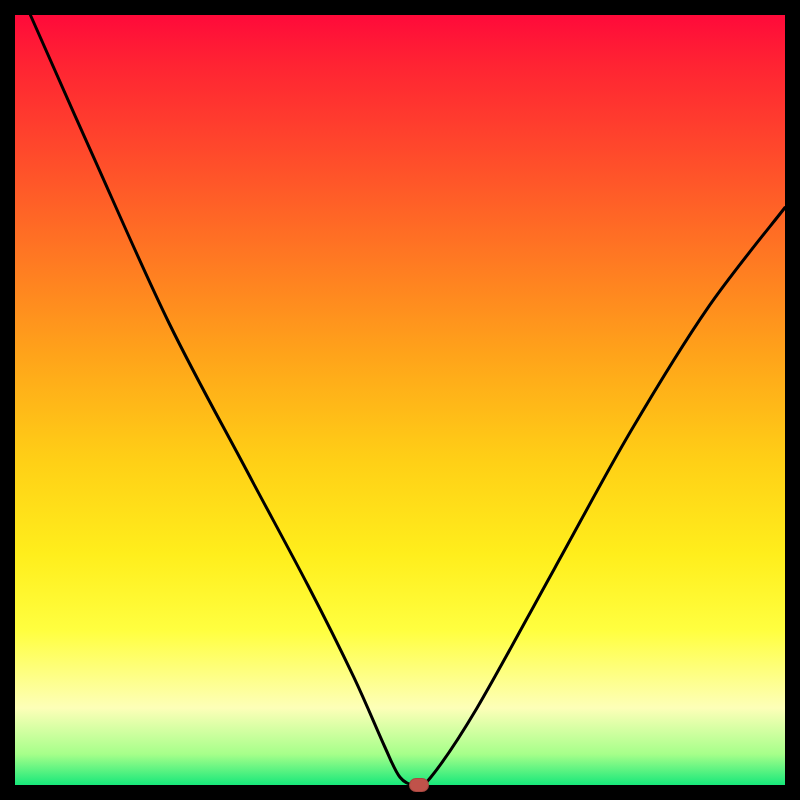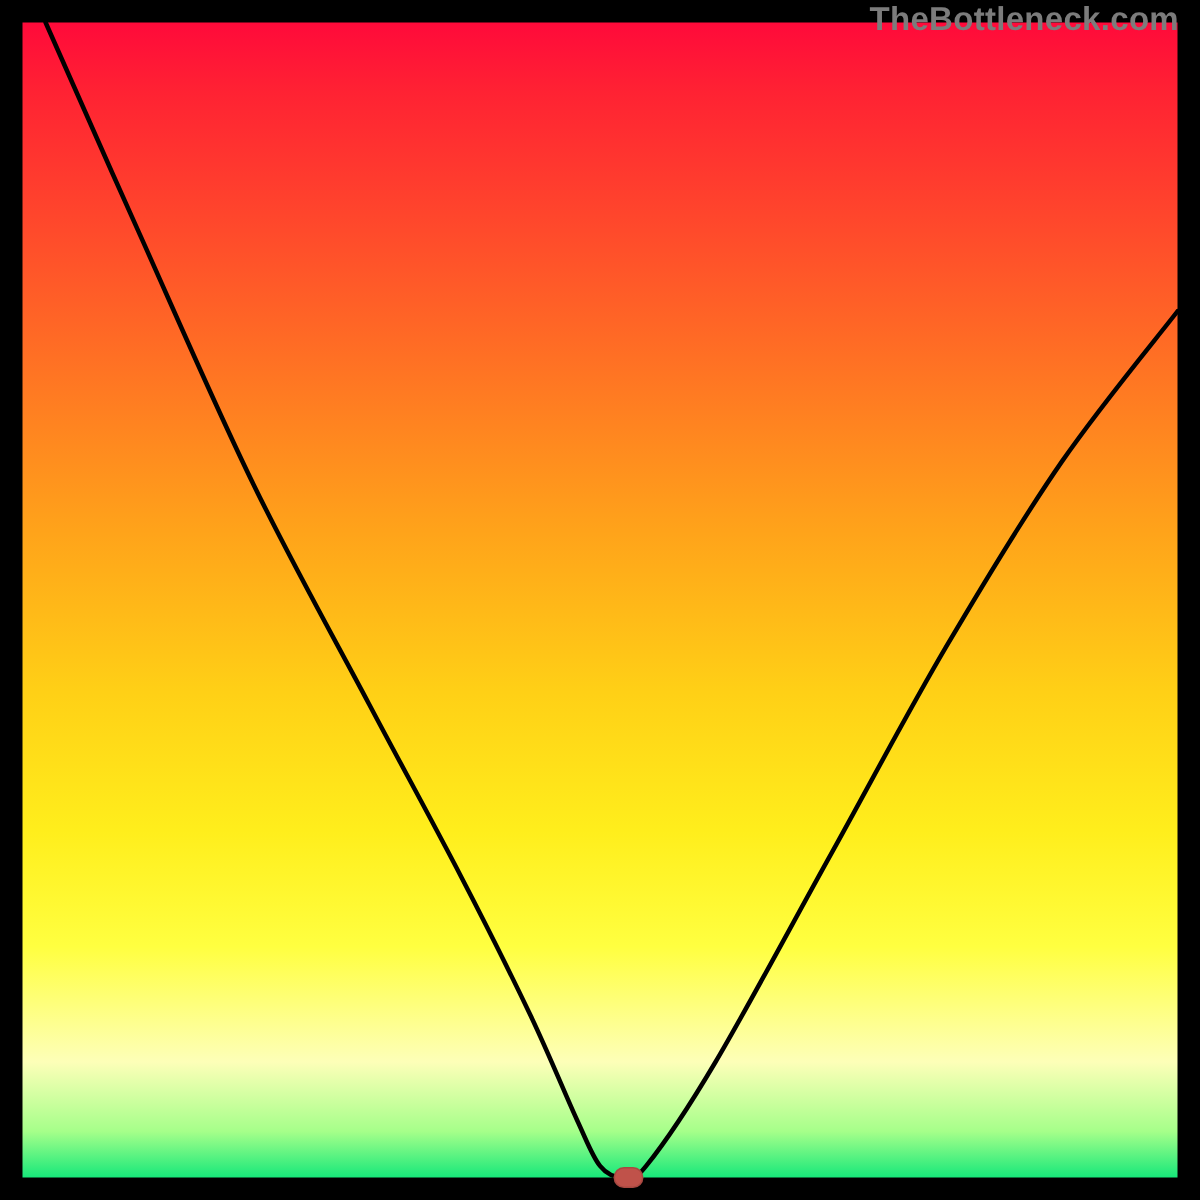--- a/index.html
+++ b/index.html
@@ -27,14 +27,13 @@
 
 <div class="frame">
   <div class="plot"></div>
 
   <svg class="curve" viewBox="0 0 770 770" preserveAspectRatio="none">
     <path id="curvePath" fill="none" stroke="#000" stroke-width="3" stroke-linecap="round" stroke-linejoin="round" d="M15.4 0.0 C25.7 23.1, 53.9 87.3, 77.0 138.6 C100.1 189.9, 128.3 255.4, 154.0 308.0 C179.7 360.6, 207.9 410.7, 231.0 454.3 C254.1 497.9, 274.6 535.1, 292.6 569.8 C310.6 604.4, 326.0 635.3, 338.8 662.2 C351.6 689.2, 361.9 714.8, 369.6 731.5 C377.3 748.2, 379.9 755.9, 385.0 762.3 C390.1 768.7, 395.3 770.0, 400.4 770.0 C405.5 770.0, 405.5 775.1, 415.8 762.3 C426.1 749.5, 441.5 727.6, 462.0 693.0 C482.5 658.4, 513.3 600.6, 539.0 554.4 C564.7 508.2, 590.3 459.4, 616.0 415.8 C641.7 372.2, 667.3 329.8, 693.0 292.6 C718.7 255.4, 757.2 209.2, 770.0 192.5"></path>
   </svg>
 
   <div class="marker" id="marker" style="left: 409.25px; top: 778px;"></div>
 
-  <div class="watermark">TheBottleneck.com</div>
 </div>
 
 </body></html>

